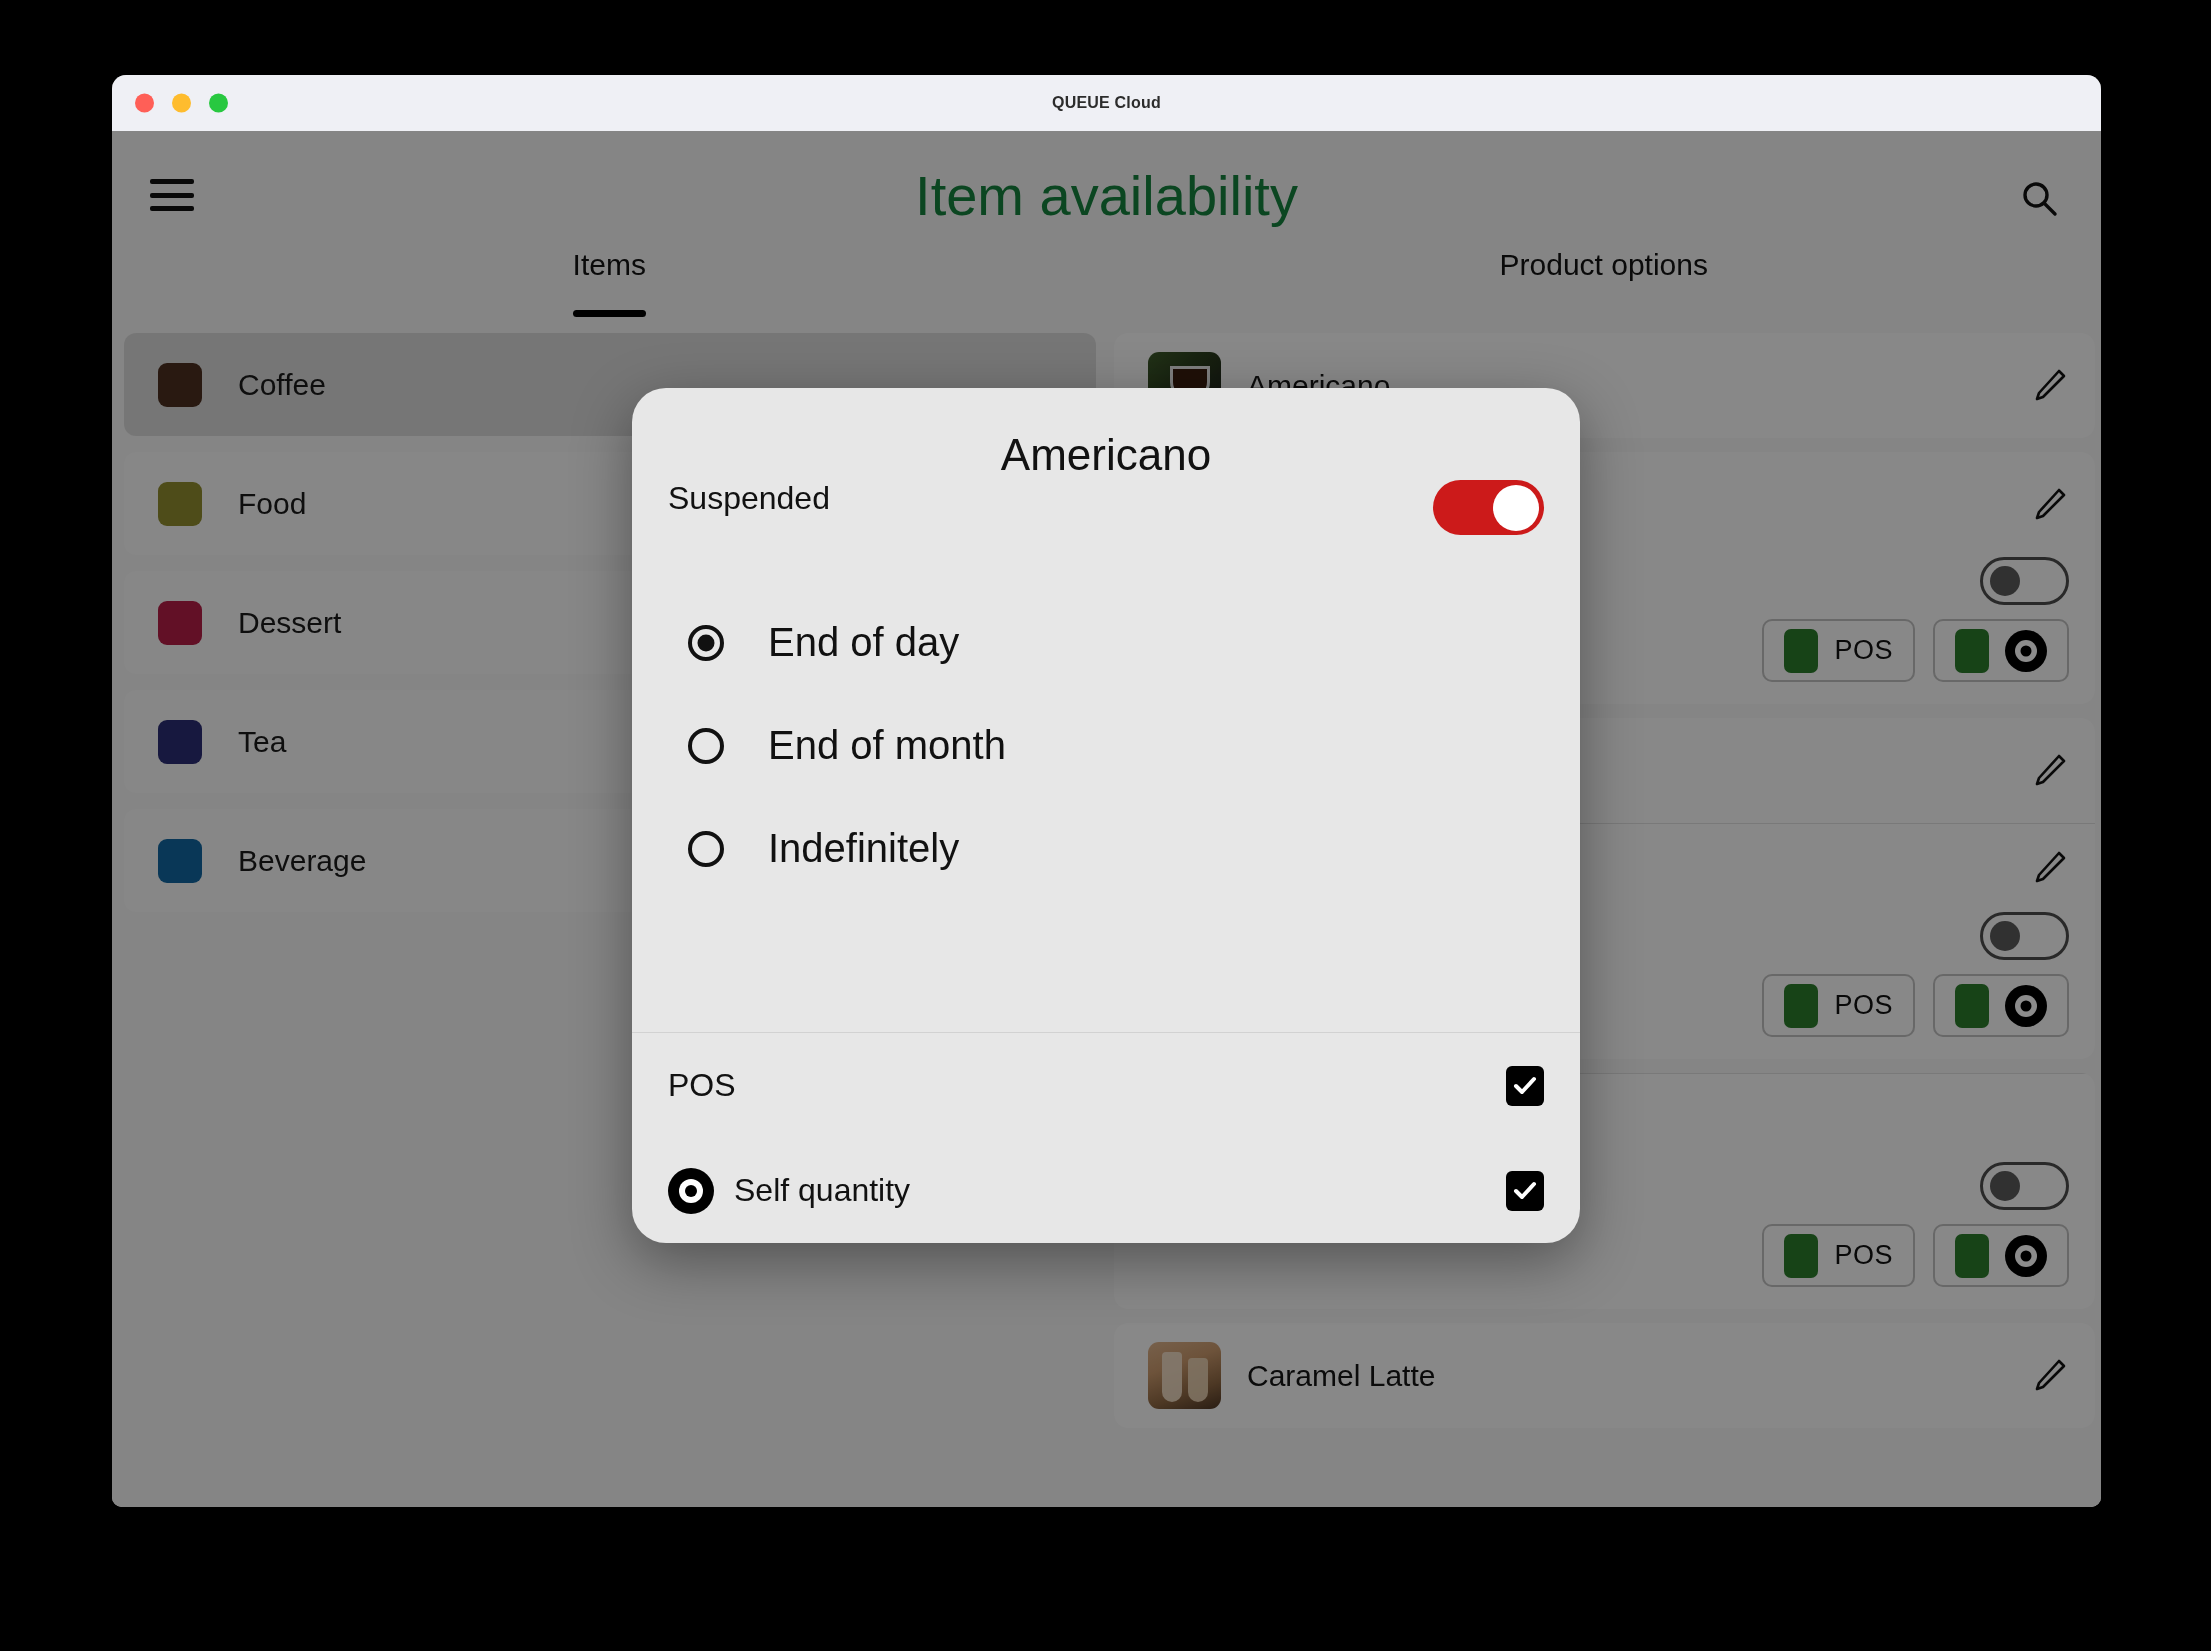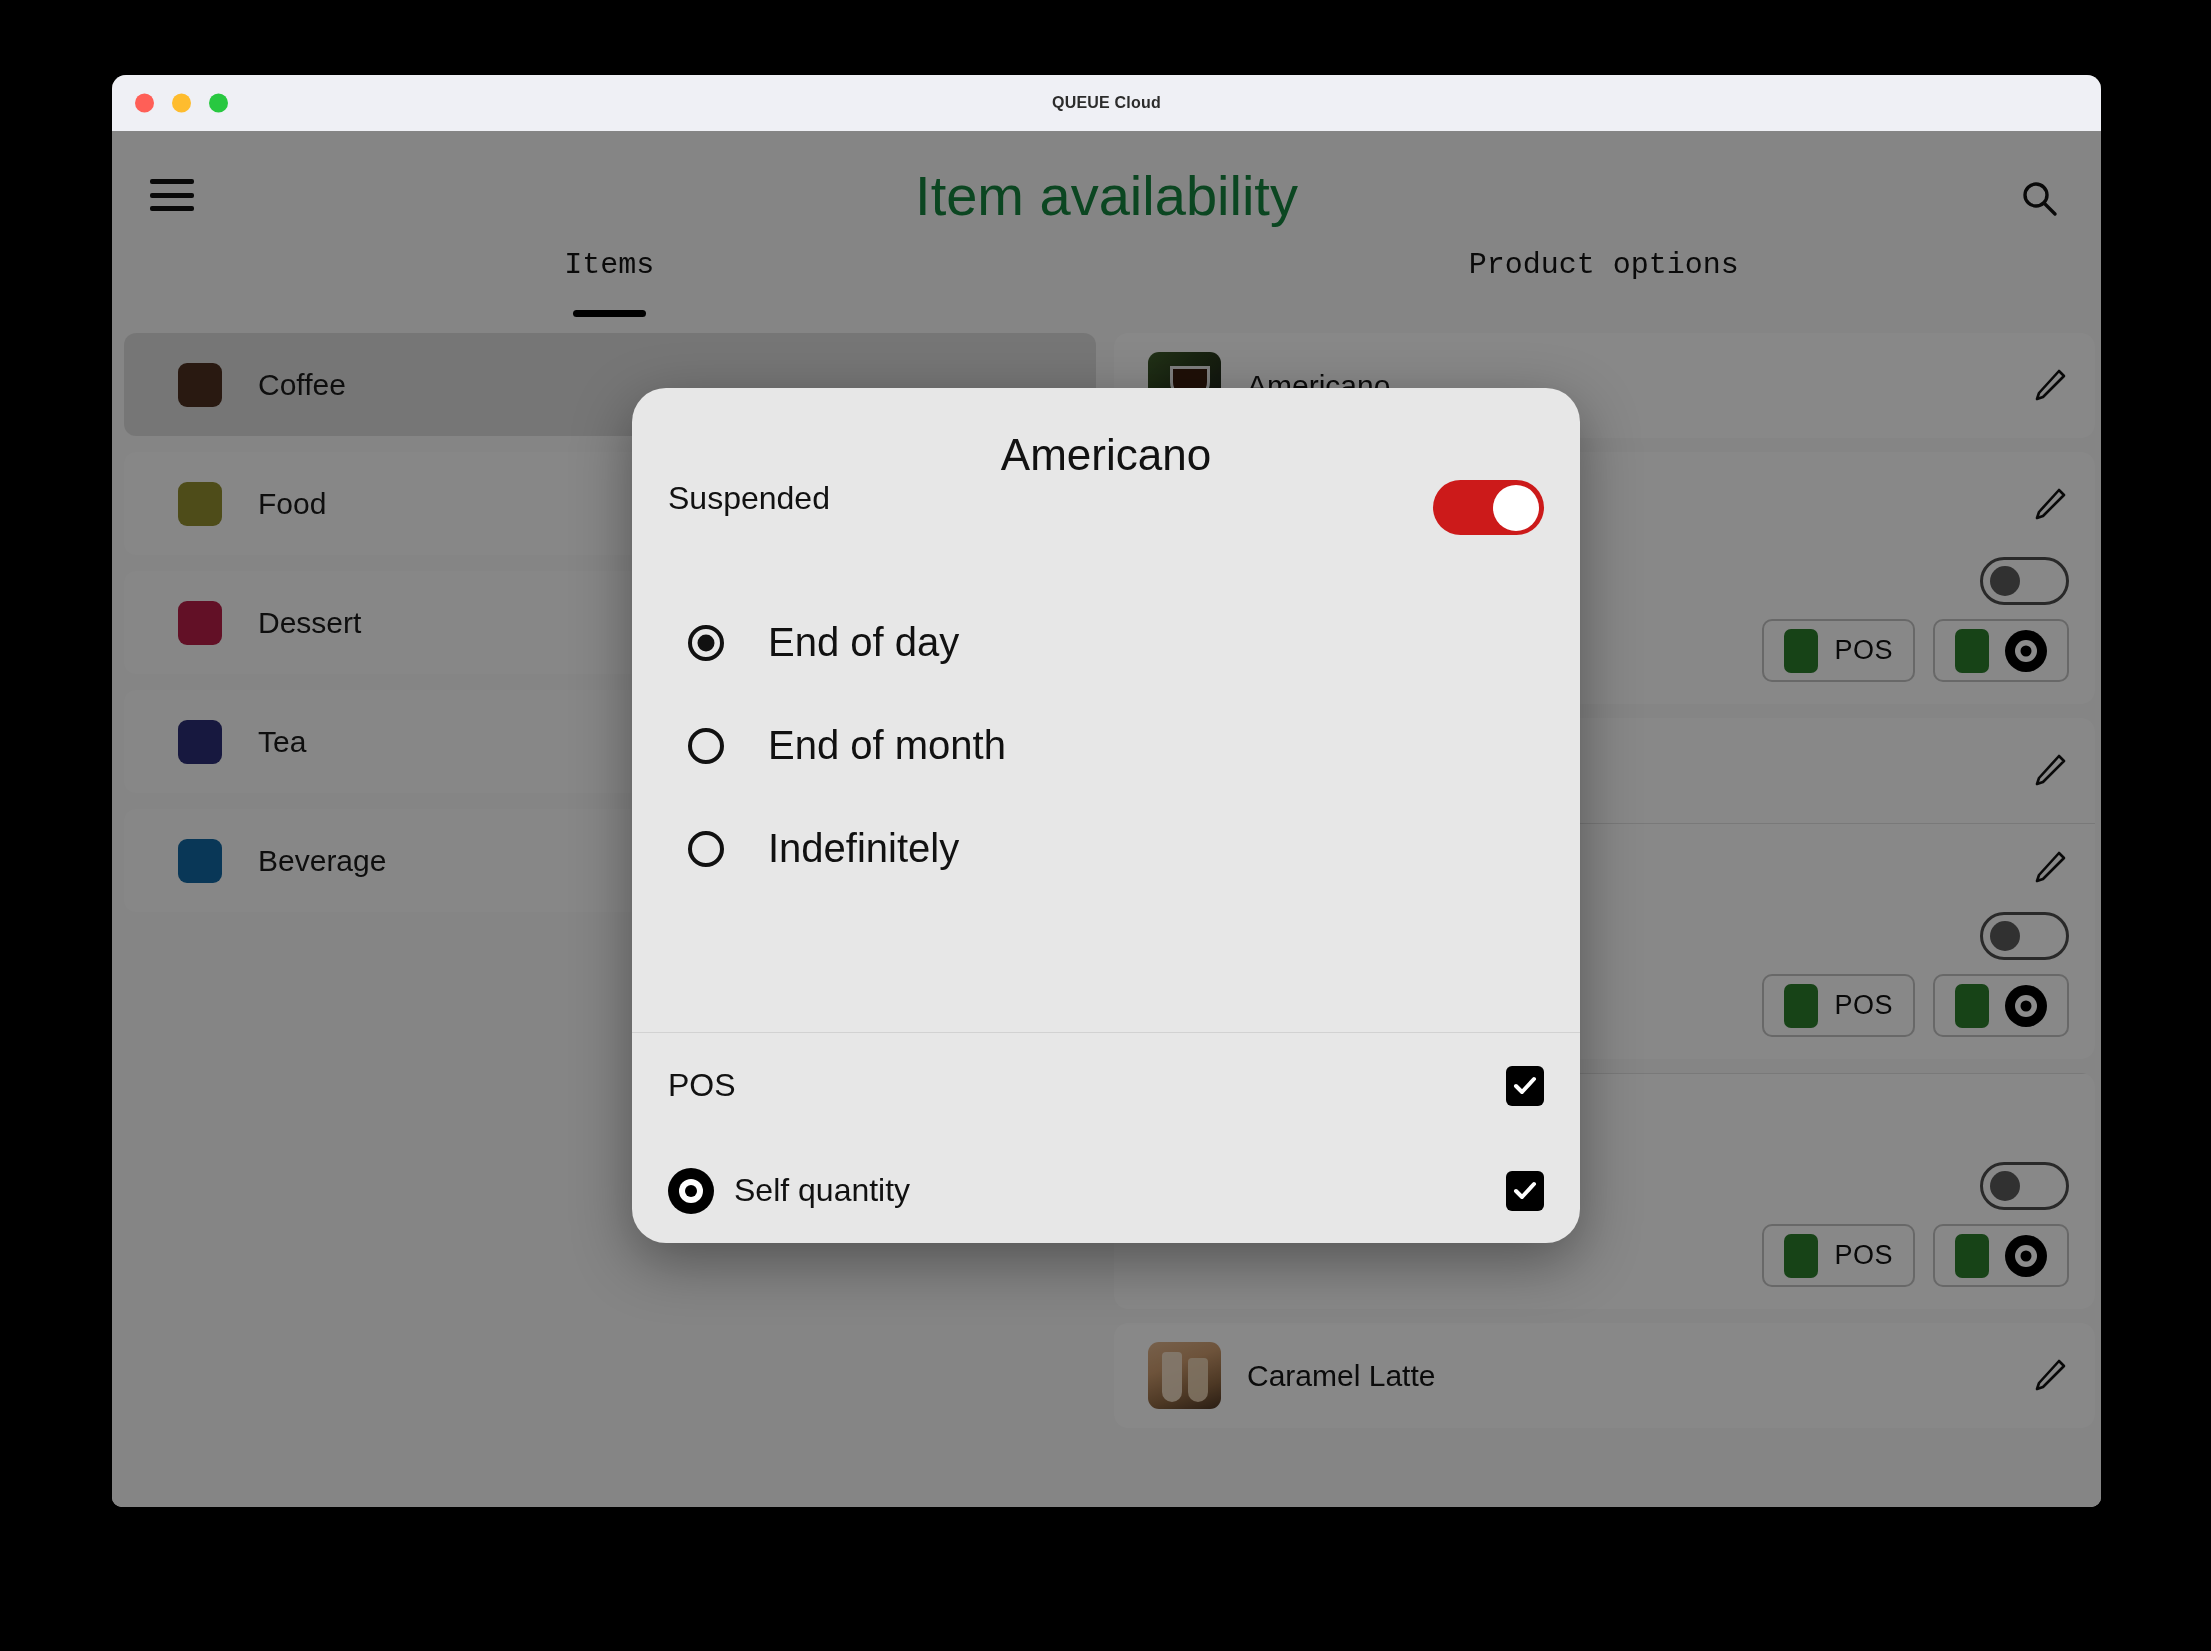--- a/index.html
+++ b/index.html
@@ -110,21 +110,20 @@
   }
   .tab {
     flex: 1;
     position: relative;
     display: flex;
     align-items: flex-start;
     justify-content: center;
     padding-top: 8px;
     font-size: 30px;
     color: #131313;
-    font-family: Liberation Mono, monospace;
   }
   .tab .tab-underline {
     position: absolute;
     bottom: 14px;
     width: 73px; height: 7px;
     border-radius: 4px;
     background: #000;
   }
 
   
@@ -142,21 +141,21 @@
     padding: 2px 6px 0 6px;
     box-sizing: border-box;
   }
   .cat-row {
     height: 103px;
     margin-bottom: 16px;
     border-radius: 12px;
     background: #f6f6f6;
     display: flex;
     align-items: center;
-    padding-left: 54px;
+    padding-left: 34px;
     box-sizing: border-box;
   }
   .cat-row.selected { background: #d8d8d8; }
   .cat-swatch {
     width: 44px; height: 44px;
     border-radius: 9px;
     margin-right: 36px;
     flex: none;
   }
   .cat-label {

